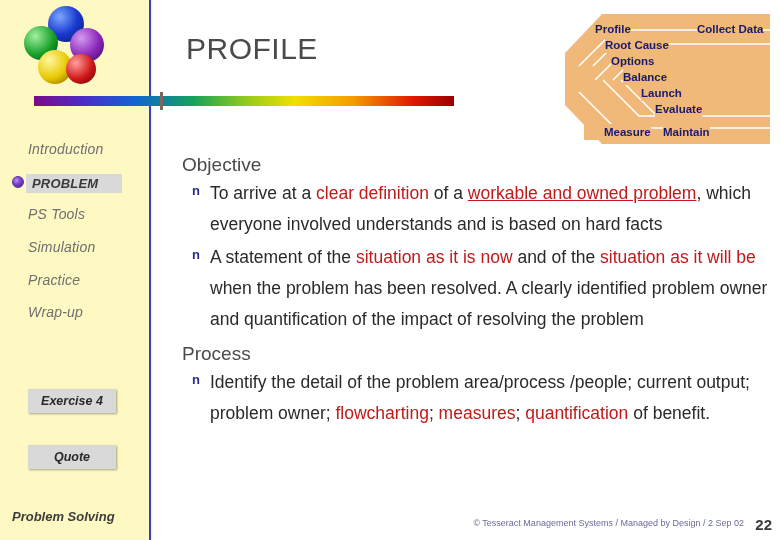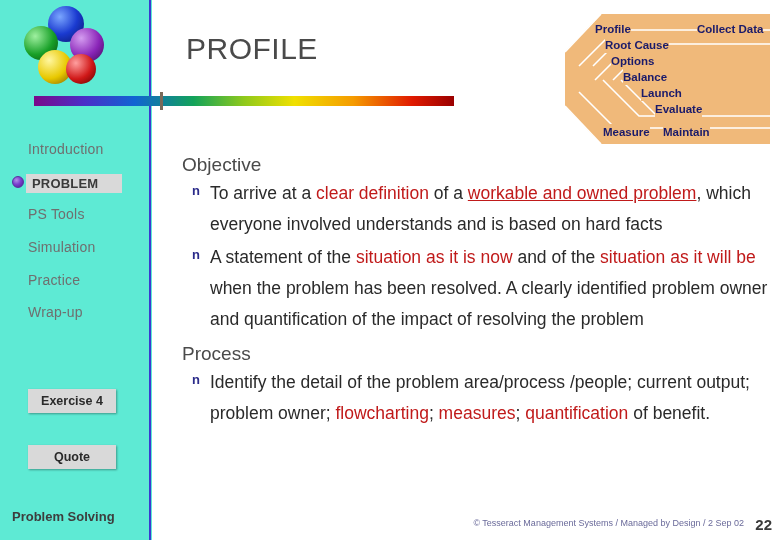--- a/index.html
+++ b/index.html
@@ -15,21 +15,22 @@
     position: relative;
   }
 
   
   #sidebar {
     position: absolute;
     left: 0;
     top: 0;
     width: 152px;
     height: 540px;
-    background: #5eead4;
+    background: #fef9c3;
+    font-style: italic;
   }
   #sidebar-rule {
     position: absolute;
     left: 0;
     top: 0;
     width: 151px;
     height: 540px;
     border-right: 2px solid #3a3ad0;
     box-sizing: border-box;
   }
@@ -272,21 +273,21 @@
   </div>
   <div class="chev" style="left:58px;top:55px;">
     <span>Balance</span>
   </div>
   <div class="chev" style="left:76px;top:71px;">
     <span>Launch</span>
   </div>
   <div class="chev" style="left:90px;top:87px;">
     <span>Evaluate</span>
   </div>
-  <div class="chev" style="left:38px;top:110px;">
+  <div class="chev" style="left:19px;top:110px;padding-left:20px;">
     <span>Measure</span>
   </div>
   <div class="chev" style="left:98px;top:110px;">
     <span>Maintain</span>
   </div>
 </div>
 
 <div id="content">
 
   <div class="sec-head">Objective</div>

